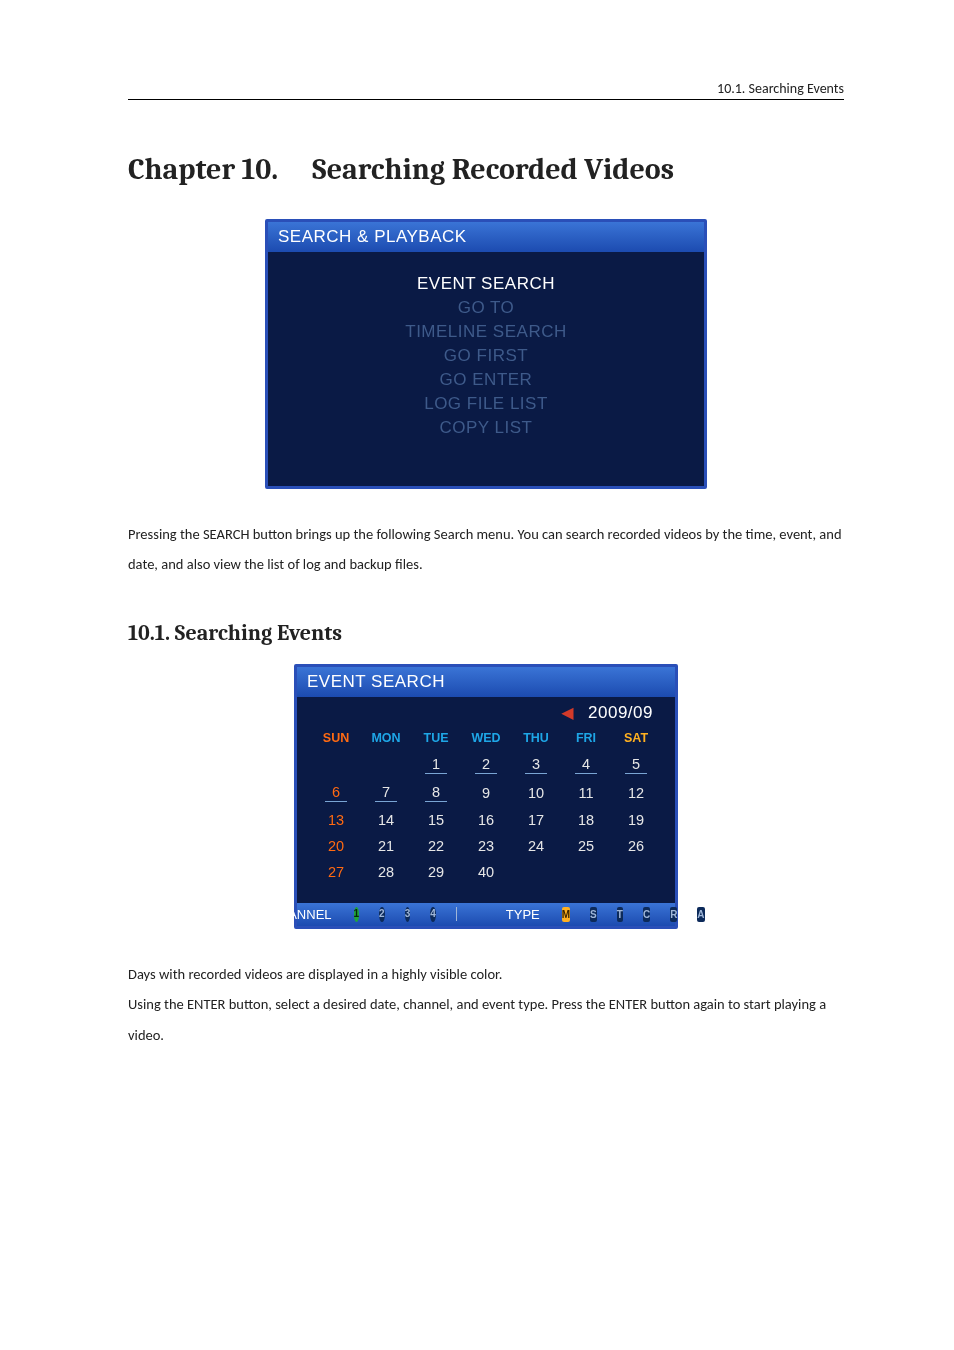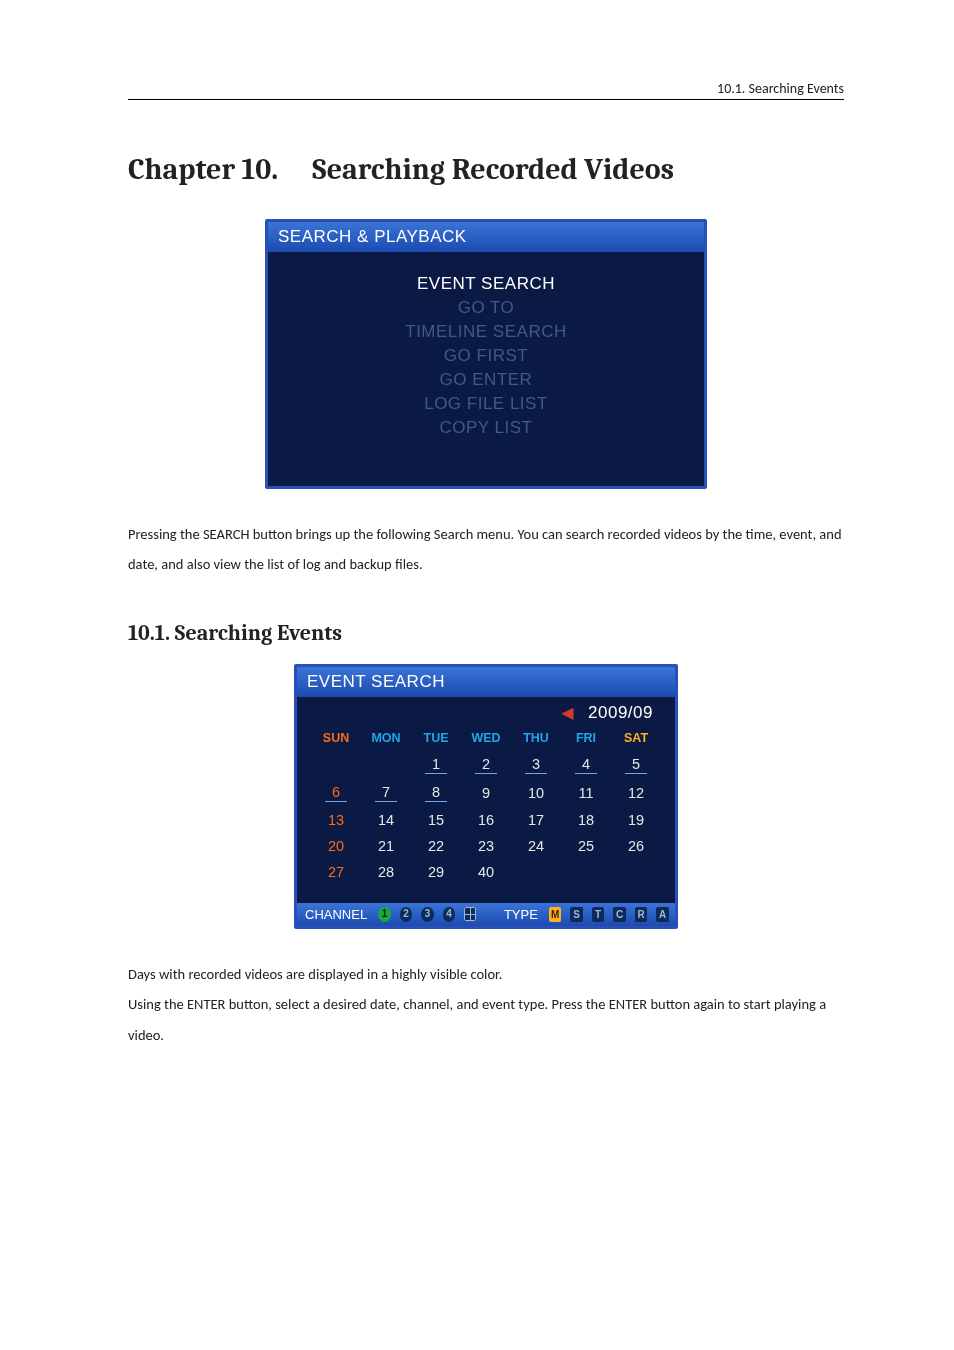--- a/index.html
+++ b/index.html
@@ -134,21 +134,21 @@
     padding: 0 2px 1px 2px;
   }
   .bottombar {
     display: flex;
     align-items: center;
     background: linear-gradient(#3a74d6, #1c4bb0);
     padding: 4px 6px;
     font-family: Arial, sans-serif;
     font-size: 13px;
     color: #fff;
-    gap: 9px;
+    gap: 20px;
     margin-top: 14px;
     justify-content: center;
   }
   .badge {
     display: inline-flex;
     align-items: center;
     justify-content: center;
     width: 15px;
     height: 15px;
     border-radius: 50%;

